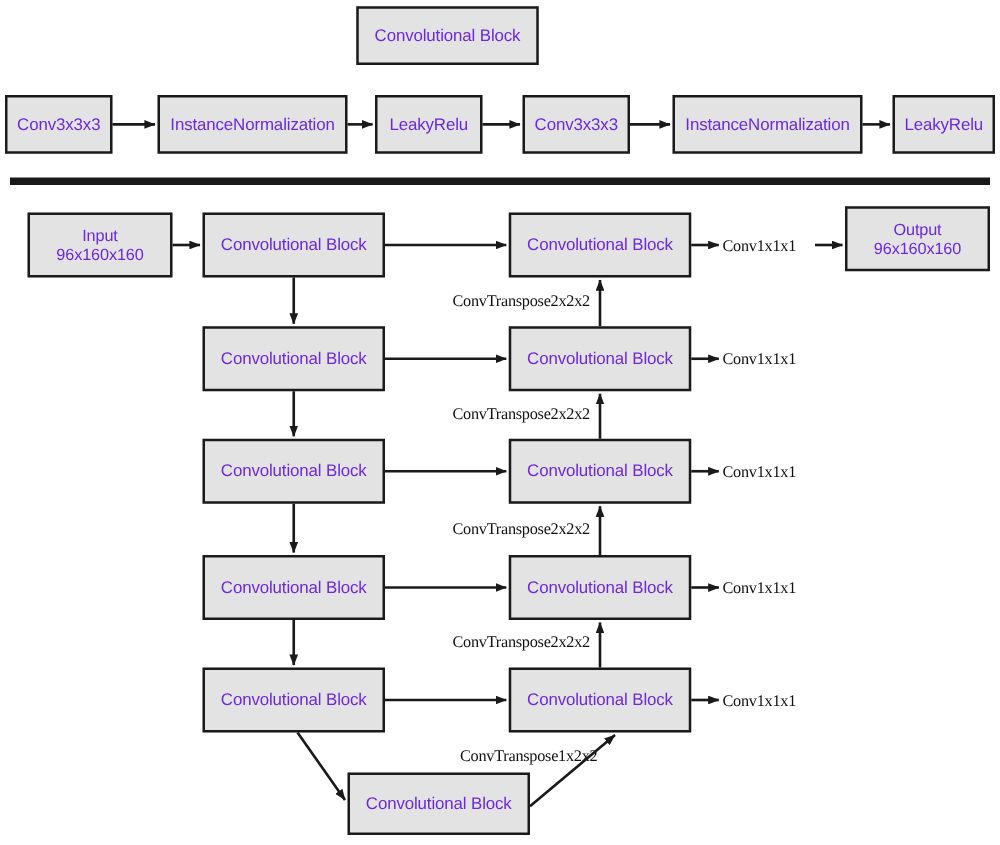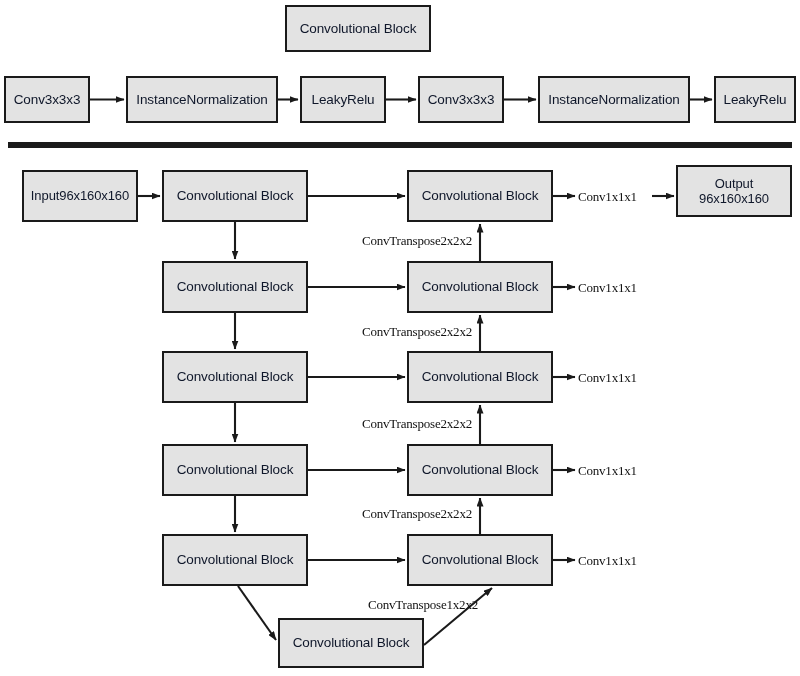--- a/index.html
+++ b/index.html
@@ -29,21 +29,21 @@
   }
   .node {
     position: absolute;
     box-sizing: border-box;
     background: #e3e3e3;
     border: 2px solid #1a1a1a;
     display: flex;
     align-items: center;
     justify-content: center;
     text-align: center;
-    color: #0f172a;
+    color: #6d28d9;
     line-height: 1.18;
     font-size: 13.5px;
     letter-spacing: -0.1px;
     white-space: pre-line;
   }
   .node.two-line { font-size: 13px; }
   .edge-label {
     position: absolute;
     color: #111111;
     font-size: 13px;
@@ -82,21 +82,21 @@
   </div>
   <div class="node" style="left:538px; top:76px; width:152px; height:47px;">
     <span>InstanceNormalization</span>
   </div>
   <div class="node" style="left:714px; top:76px; width:82px; height:47px;">
     <span>LeakyRelu</span>
   </div>
 
   <div class="divider" style="left:8px; top:142px; width:784px; height:6px;"></div>
 
-  <div class="node two-line" style="left:22px; top:170px; width:116px; height:52px; flex-direction:row;">
+  <div class="node two-line" style="left:22px; top:170px; width:116px; height:52px; flex-direction:column;">
     <span>Input</span>
     <span>96x160x160</span>
   </div>
   <div class="node two-line" style="left:676px; top:165px; width:116px; height:52px; flex-direction:column;">
     <span>Output</span>
     <span>96x160x160</span>
   </div>
 
   <div class="node" style="left:162px; top:170px; width:146px; height:52px;">
     <span>Convolutional Block</span>

